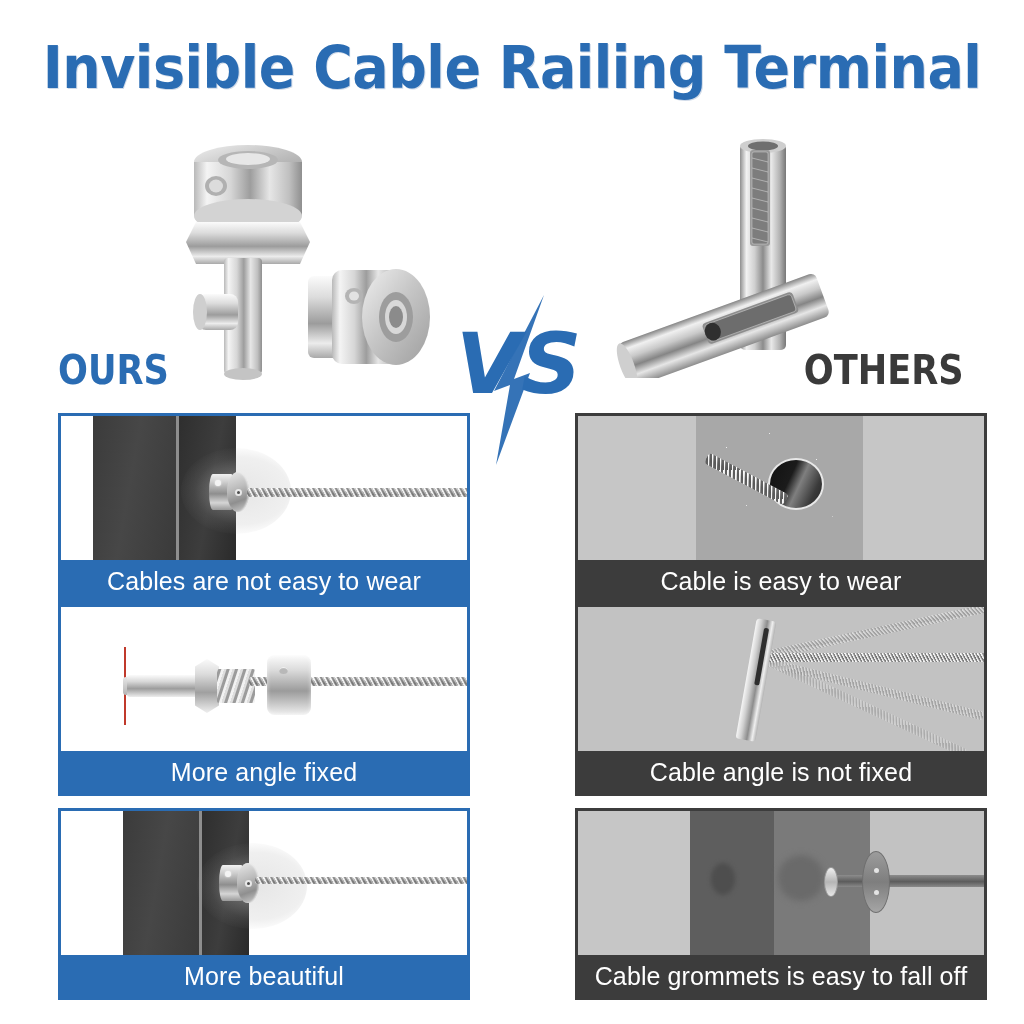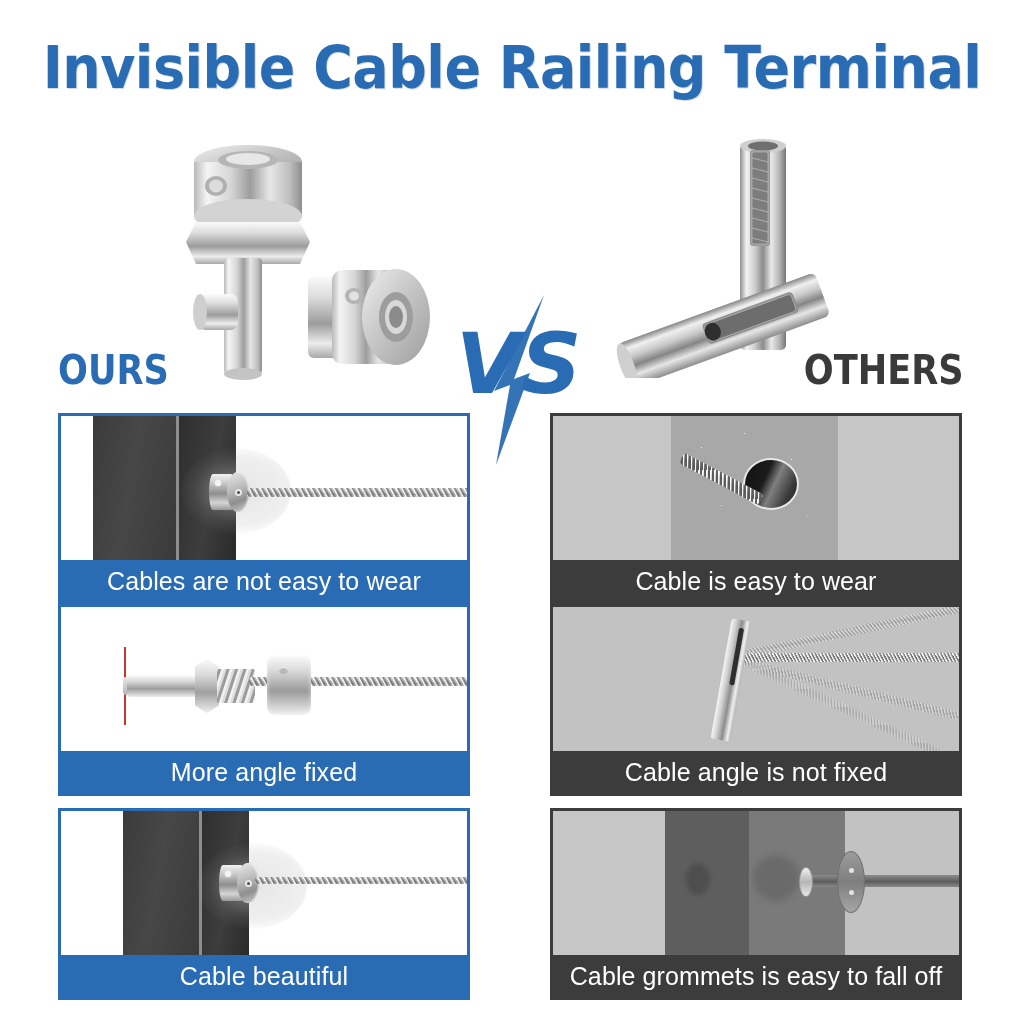--- a/index.html
+++ b/index.html
@@ -78,21 +78,21 @@
     height: 620px;
   }
   .panel {
     position: absolute;
     width: 412px;
     height: 192px;
     box-sizing: border-box;
     overflow: hidden;
   }
   .panel.left  { left: 58px;  }
-  .panel.right { left: 550px; }
+  .panel.right { left: 575px; }
   .panel.r1 { top: 4px; margin-top: 13px;   }
   .panel.r2 { top: 208px; }
   .panel.r3 { top: 412px; }
 
   .panel.left  { border: 3px solid #2A6CB3; background: #ffffff; }
   .panel.right { border: 3px solid #3C3C3C; background: #c8c8c8; }
 
   .panel-stage {
     position: absolute;
     left: 0; top: 0; right: 0;
@@ -499,21 +499,21 @@
       <div class="post-seam" style="left:138px;"></div>
       <div class="glow" style="left:136px;"></div>
       <div class="terminal" style="left:158px; top:52px;">
         <div class="body"></div>
         <div class="face"></div>
         <div class="dot"></div>
         <div class="hole"></div>
       </div>
       <div class="cable thin" style="left:194px; top:66px; width:218px;"></div>
     </div>
-    <div class="panel-caption">Cable beautiful</div>
+    <div class="panel-caption">More beautiful</div>
   </div>
 
   <div class="panel right r1">
     <div class="panel-stage">
       <div class="gs-band-l"></div>
       <div class="gs-band-c"></div>
       <div class="gs-band-r"></div>
       <div class="hole"></div>
       <div class="frayed"></div>
     </div>

